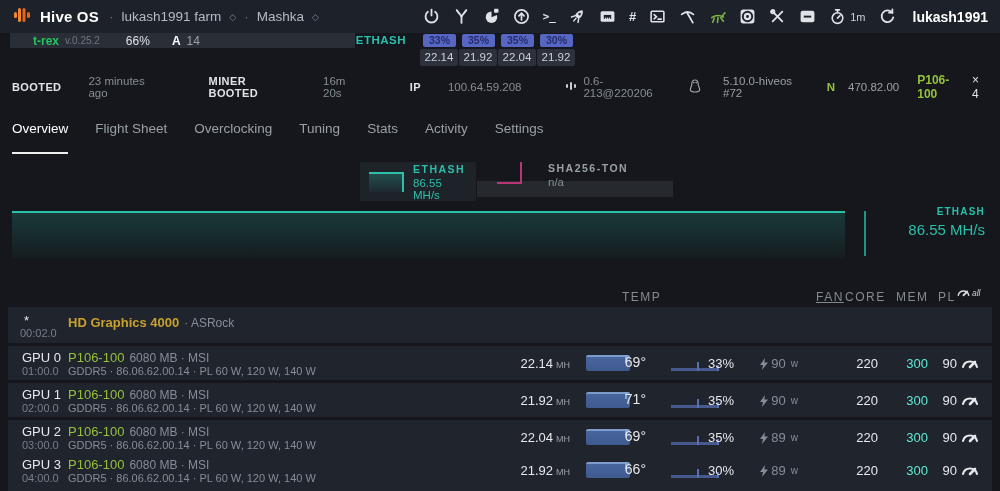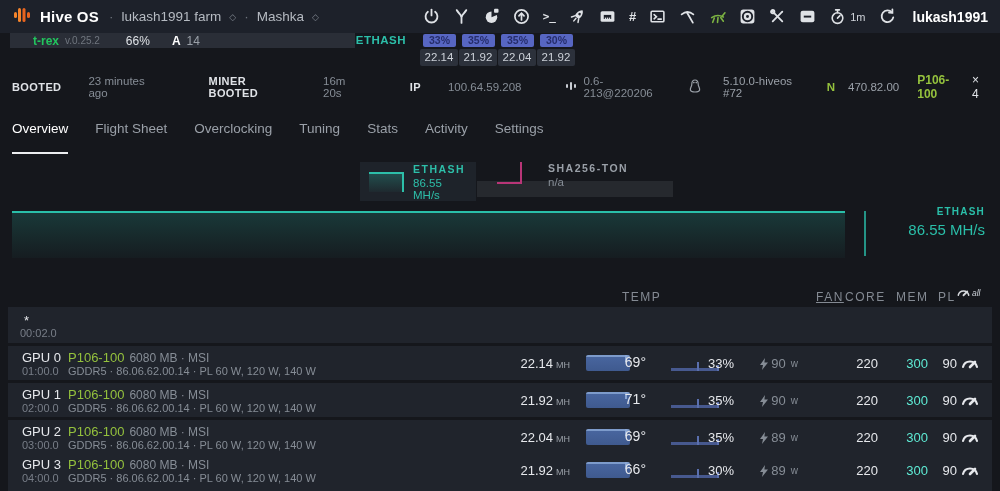--- a/index.html
+++ b/index.html
@@ -370,20 +370,23 @@
     <svg width="15" height="13" viewBox="0 0 20 16" fill="none" stroke="#d6d9dd" stroke-width="2" stroke-linecap="round">
       <path d="M3 13 A7.2 7.2 0 0 1 17 13"></path>
         <path d="M10 13 L15 8" stroke-width="2.4"></path>
     </svg>
     <span class="all-lab">all</span>
   </div>
 
   <div class="row r0">
     <span class="star">*</span>
     <span class="bus0">00:02.0</span>
+    <span class="igpu-name">
+      <span>HD Graphics 4000</span><span class="igpu-vendor">· ASRock</span>
+    </span>
   </div>
 
   <div class="row r1">
     <span class="gid">GPU 0</span>
     <span class="bus">01:00.0</span>
     <span class="model"><span>P106-100</span><span class="specs">6080 MB · MSI</span></span>
     <span class="details">GDDR5 · 86.06.62.00.14 · PL 60 W, 120 W, 140 W</span>
     <span class="c-hash"><span>22.14</span><span class="unit-mh">MH</span></span>
     <span class="c-tempbar"></span>
     <span class="c-temp">69°</span>

